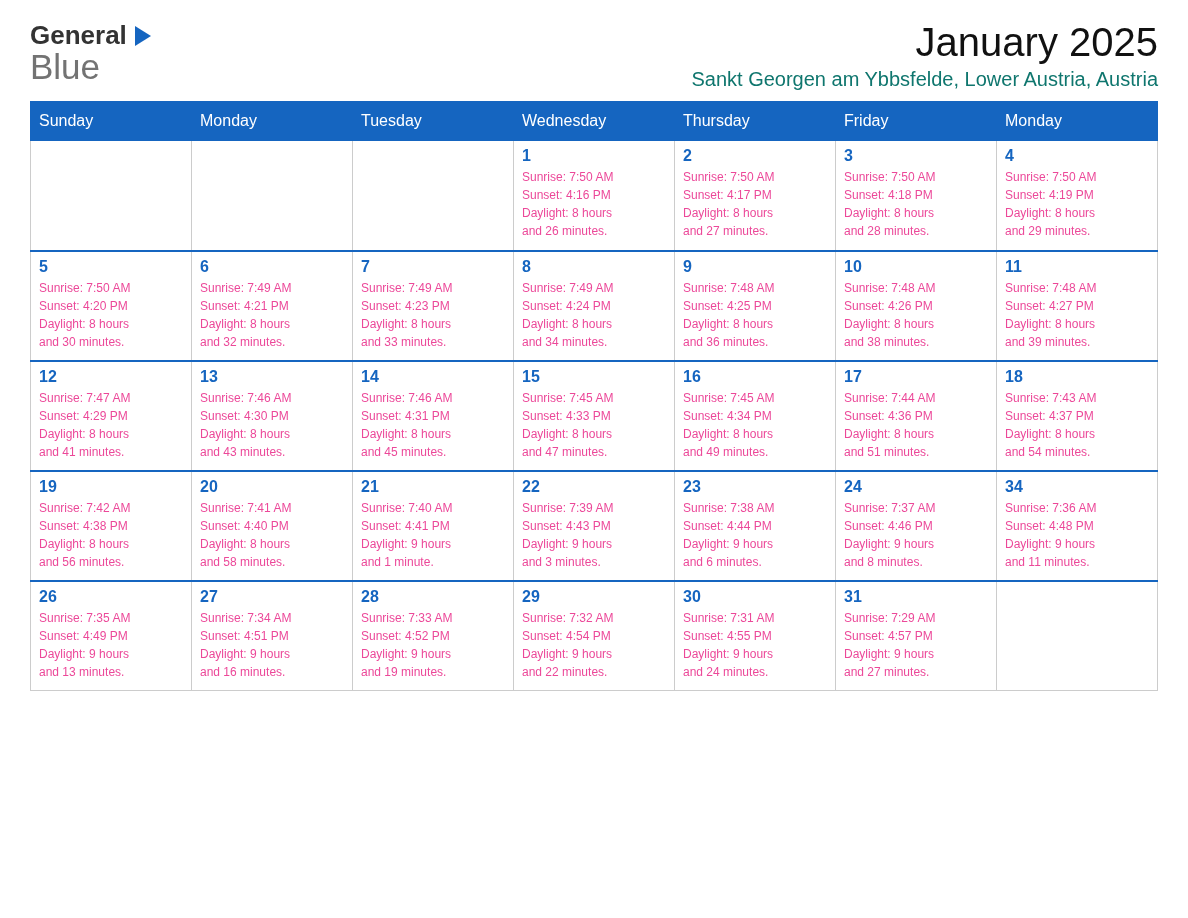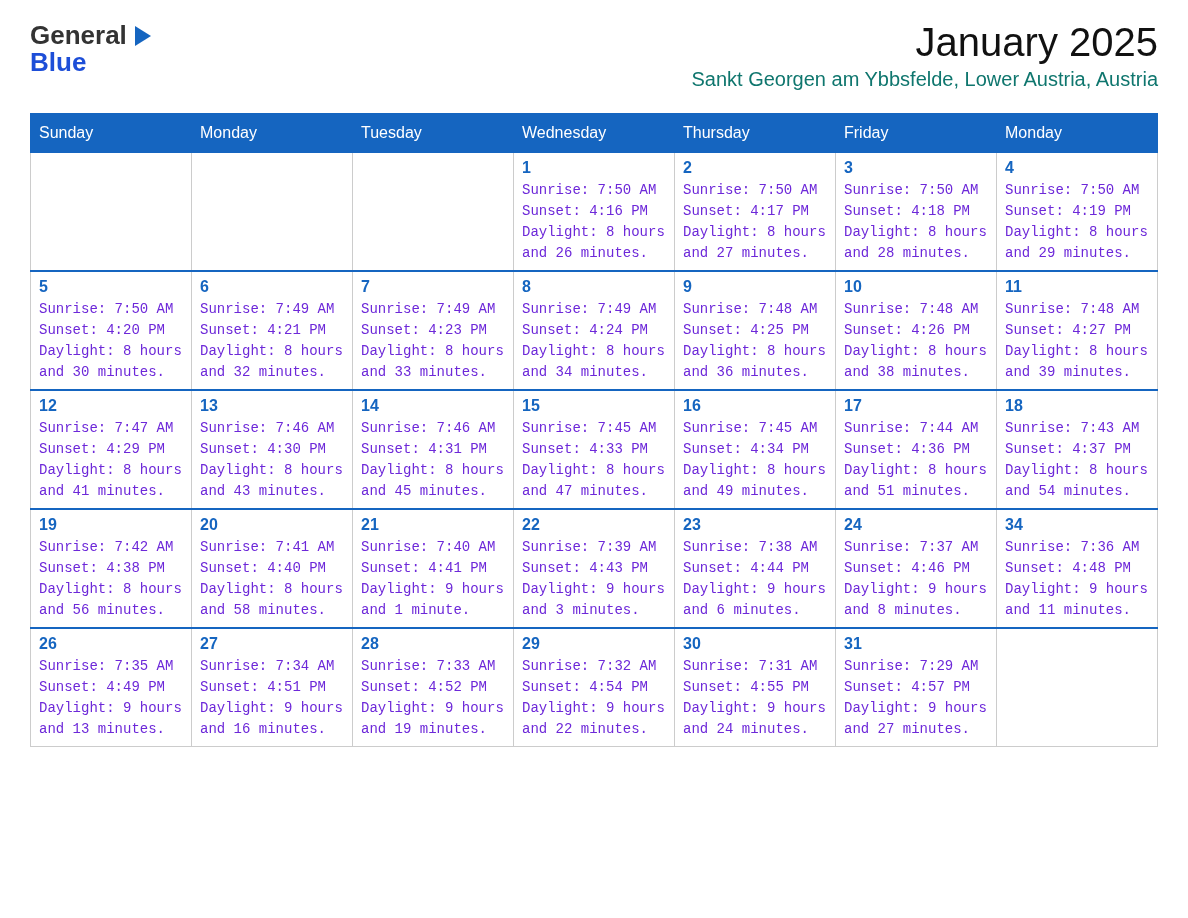--- a/index.html
+++ b/index.html
@@ -35,21 +35,21 @@
       line-height: 1.1;
     }
     .location-title {
       font-size: 20px;
       color: #0f766e;
       margin-top: 4px;
     }
     .calendar {
       width: 100%;
       border-collapse: collapse;
-      margin-top: 22px;
+      margin-top: 10px;
     }
     .calendar th {
       background-color: #1565c0;
       color: #fff;
       font-size: 16px;
       font-weight: normal;
       padding: 10px 8px;
       text-align: left;
       border: 1px solid #1565c0;
     }
@@ -61,44 +61,43 @@
       min-height: 110px;
       height: 110px;
     }
     .day-number {
       font-size: 16px;
       color: #1565c0;
       font-weight: bold;
       margin-bottom: 3px;
     }
     .day-info {
-      font-size: 14px;
-      color: #6d28d9;
+      font-size: 12px;
+      color: #ec4899;
       line-height: 1.5;
-      font-family: Liberation Mono, monospace;
     }
     .empty-cell {
       background: #fff;
     }
     .row-divider td {
       border-top: 2px solid #1565c0;
     }
   </style>
 </head>
 <body>
 
 <div class="header">
   <div class="logo-wrapper">
     <div class="logo-line1">
       <span style="font-size:26px;font-weight:bold;color:#333;">General</span>
       <svg width="28" height="28" viewBox="0 0 28 28" style="margin-left:2px;margin-top:0;">
         <polygon points="6,4 22,14 6,24" fill="#1565c0"></polygon>
       </svg>
     </div>
-    <div style="font-size:26px;font-weight:bold;color:#1d4ed8;margin-top:-4px;">Blue</div>
+    <div style="font-size:35px;font-weight:normal;color:#737373;margin-top:-4px;">Blue</div>
   </div>
   <div class="title-block">
     <div class="month-title">January 2025</div>
     <div class="location-title">Sankt Georgen am Ybbsfelde, Lower Austria, Austria</div>
   </div>
 </div>
 
 <table class="calendar">
   <thead>
     <tr>

